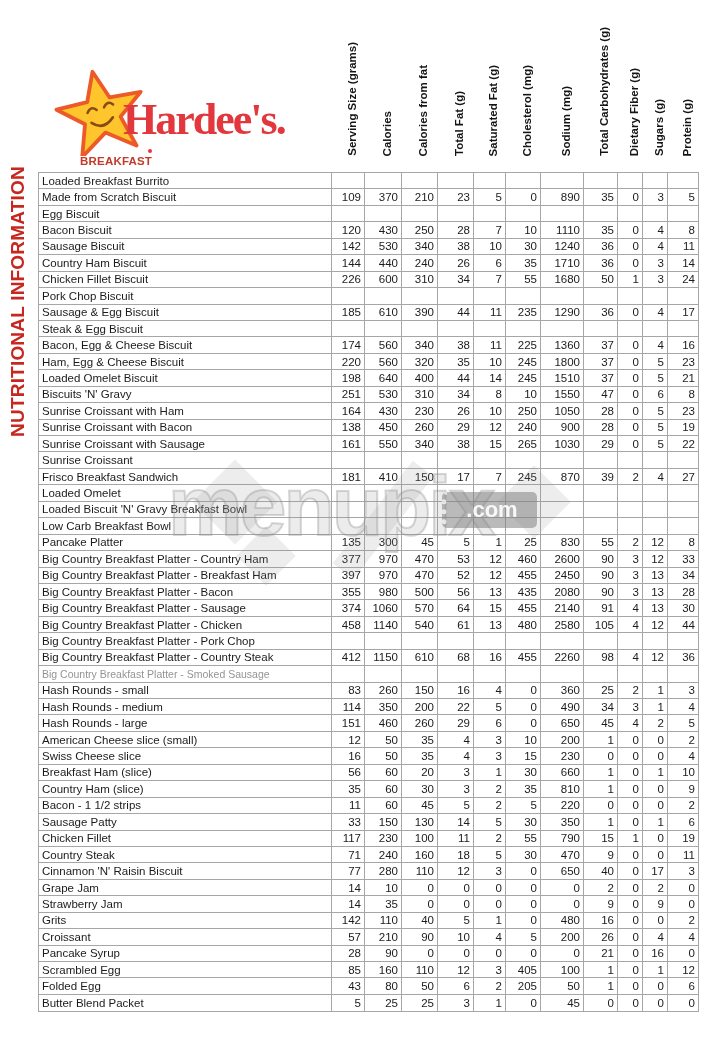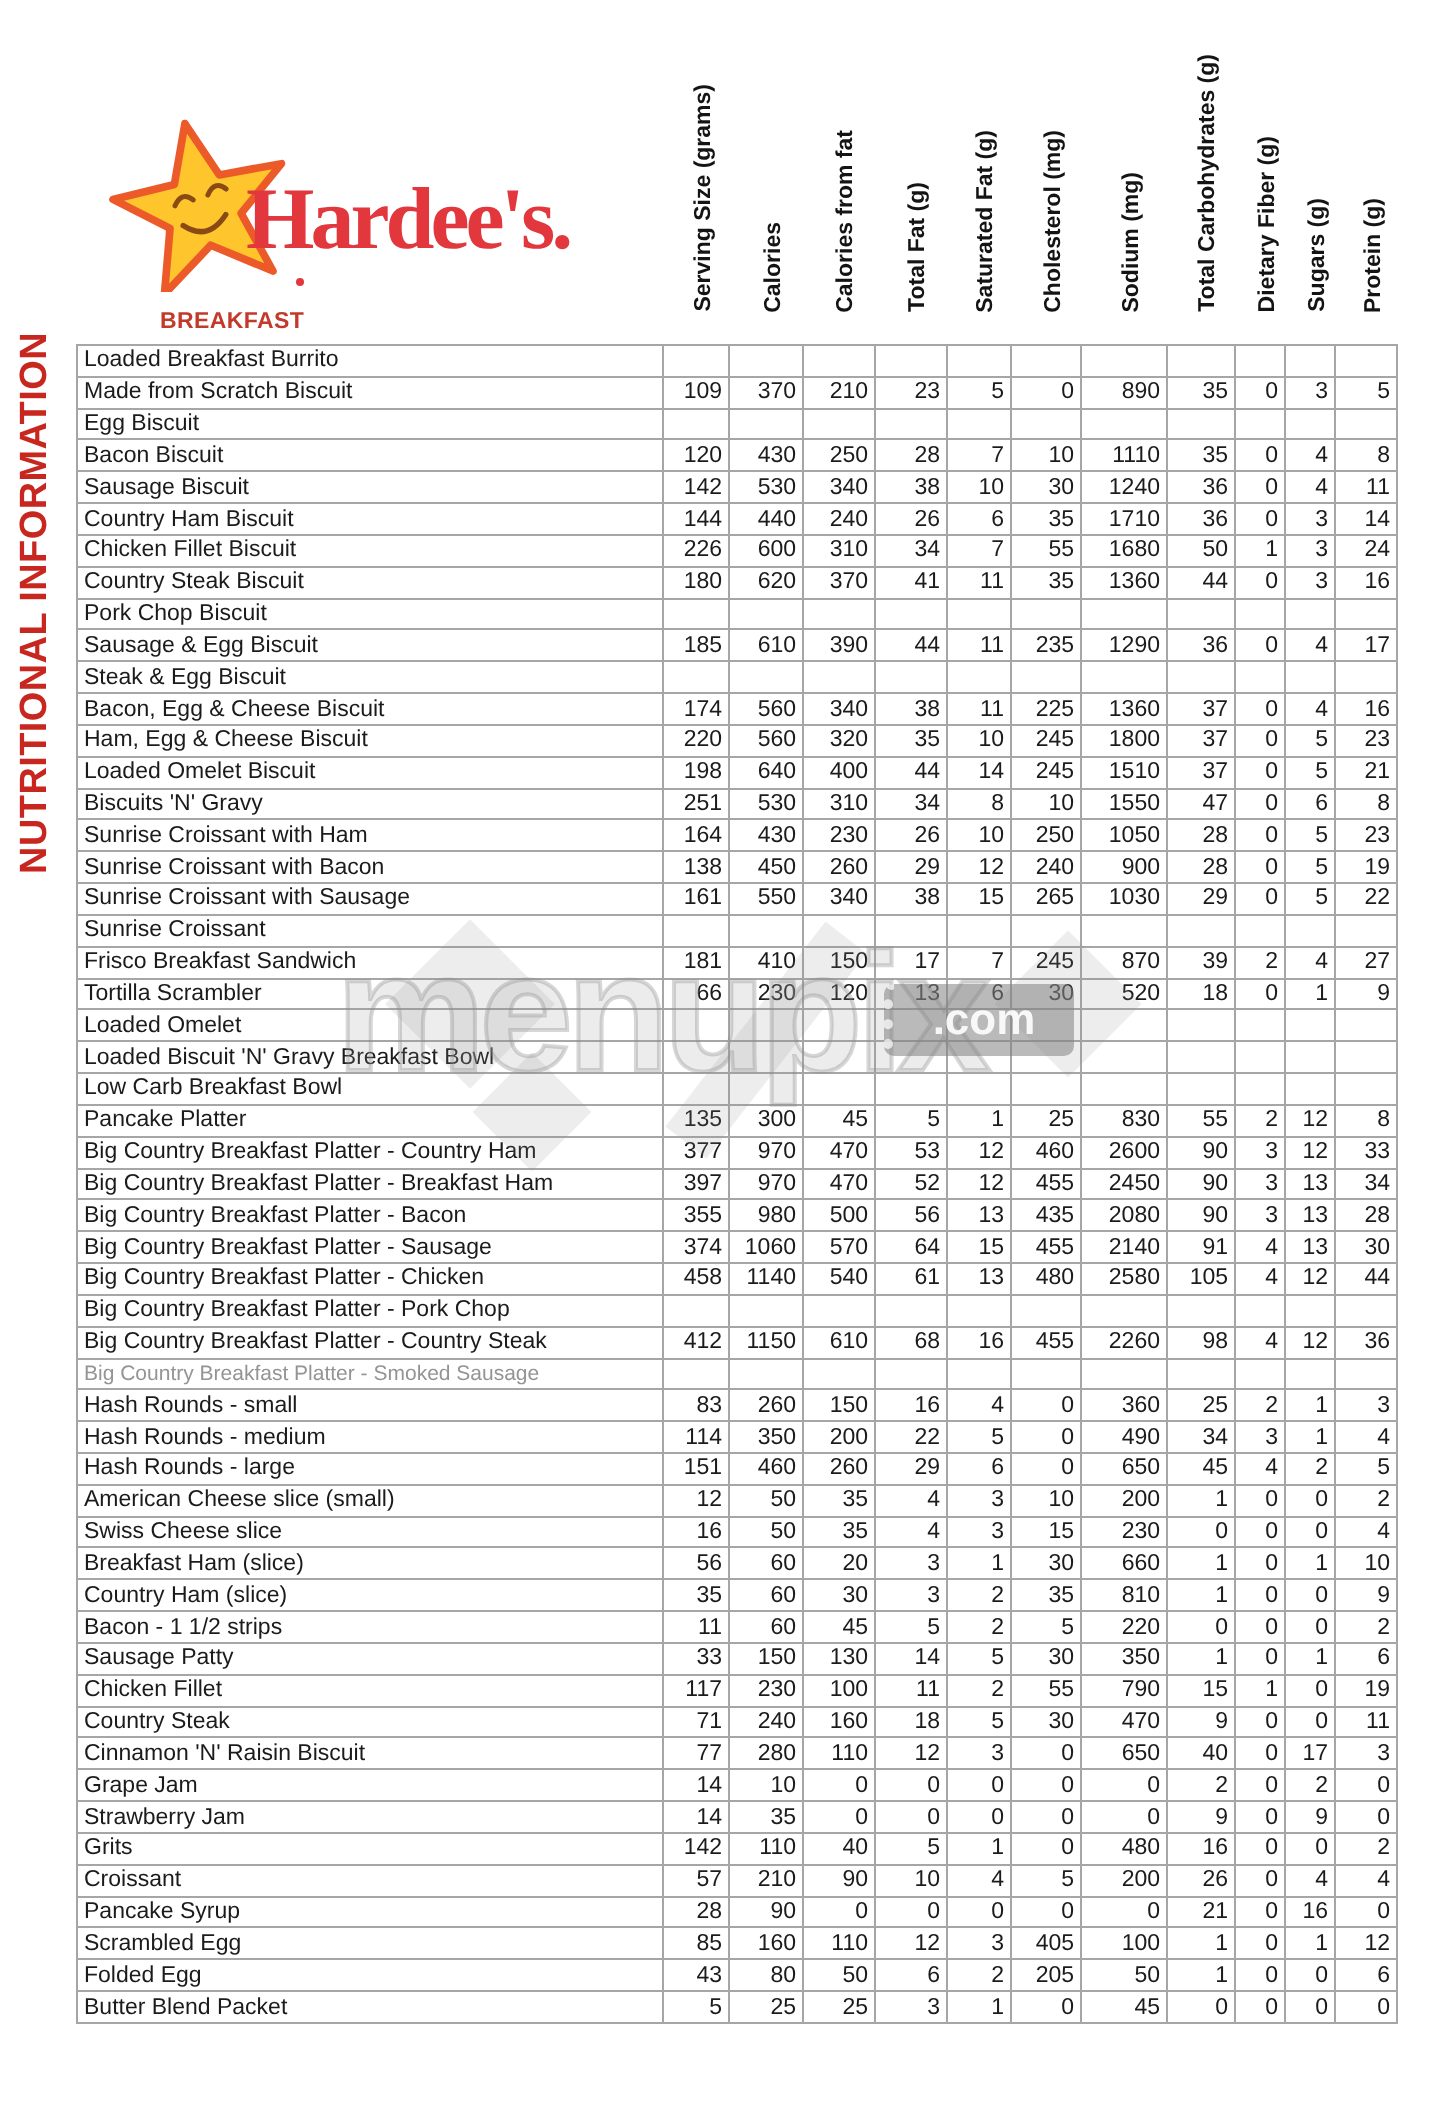--- a/index.html
+++ b/index.html
@@ -1,20 +1,20 @@
 <!DOCTYPE html>
 <html><head>
 <meta charset="utf-8">
 <style>
   html,body{margin:0;padding:0;background:#ffffff;}
   #page{position:relative;width:717px;height:1054px;background:#fff;overflow:hidden;
         font-family:"Liberation Sans",sans-serif;}
 
   
-  #logo{position:absolute;left:0;top:2px;width:420px;height:150px;}
+  #logo{position:absolute;left:0;top:12px;width:420px;height:150px;}
   #star-icon{position:absolute;left:52px;top:56px;}
   #brand-text{position:absolute;left:123px;top:84px;font-family:"Liberation Serif",serif;
               font-weight:bold;font-size:44px;line-height:48px;color:#E2383D;letter-spacing:-2px;}
   #tm-dot{position:absolute;left:148px;top:137px;width:4px;height:4px;border-radius:50%;background:#E2383D;}
 
   
   #vertical-title{position:absolute;left:5px;top:166px;writing-mode:vertical-rl;
                   transform:rotate(180deg);font-weight:bold;font-size:19px;line-height:26px;
                   color:#C8271F;white-space:nowrap;letter-spacing:0.2px;}
 
@@ -196,34 +196,20 @@
           <td class="num">34</td>
           <td class="num">7</td>
           <td class="num">55</td>
           <td class="num">1680</td>
           <td class="num">50</td>
           <td class="num">1</td>
           <td class="num">3</td>
           <td class="num">24</td>
         </tr>
         <tr>
-          <td class="name">Country Steak Biscuit</td>
-          <td class="num">180</td>
-          <td class="num">620</td>
-          <td class="num">370</td>
-          <td class="num">41</td>
-          <td class="num">11</td>
-          <td class="num">35</td>
-          <td class="num">1360</td>
-          <td class="num">44</td>
-          <td class="num">0</td>
-          <td class="num">3</td>
-          <td class="num">16</td>
-        </tr>
-        <tr>
           <td class="name">Pork Chop Biscuit</td>
           <td class="num"></td>
           <td class="num"></td>
           <td class="num"></td>
           <td class="num"></td>
           <td class="num"></td>
           <td class="num"></td>
           <td class="num"></td>
           <td class="num"></td>
           <td class="num"></td>
@@ -378,34 +364,20 @@
           <td class="num">17</td>
           <td class="num">7</td>
           <td class="num">245</td>
           <td class="num">870</td>
           <td class="num">39</td>
           <td class="num">2</td>
           <td class="num">4</td>
           <td class="num">27</td>
         </tr>
         <tr>
-          <td class="name">Tortilla Scrambler</td>
-          <td class="num">66</td>
-          <td class="num">230</td>
-          <td class="num">120</td>
-          <td class="num">13</td>
-          <td class="num">6</td>
-          <td class="num">30</td>
-          <td class="num">520</td>
-          <td class="num">18</td>
-          <td class="num">0</td>
-          <td class="num">1</td>
-          <td class="num">9</td>
-        </tr>
-        <tr>
           <td class="name">Loaded Omelet</td>
           <td class="num"></td>
           <td class="num"></td>
           <td class="num"></td>
           <td class="num"></td>
           <td class="num"></td>
           <td class="num"></td>
           <td class="num"></td>
           <td class="num"></td>
           <td class="num"></td>

